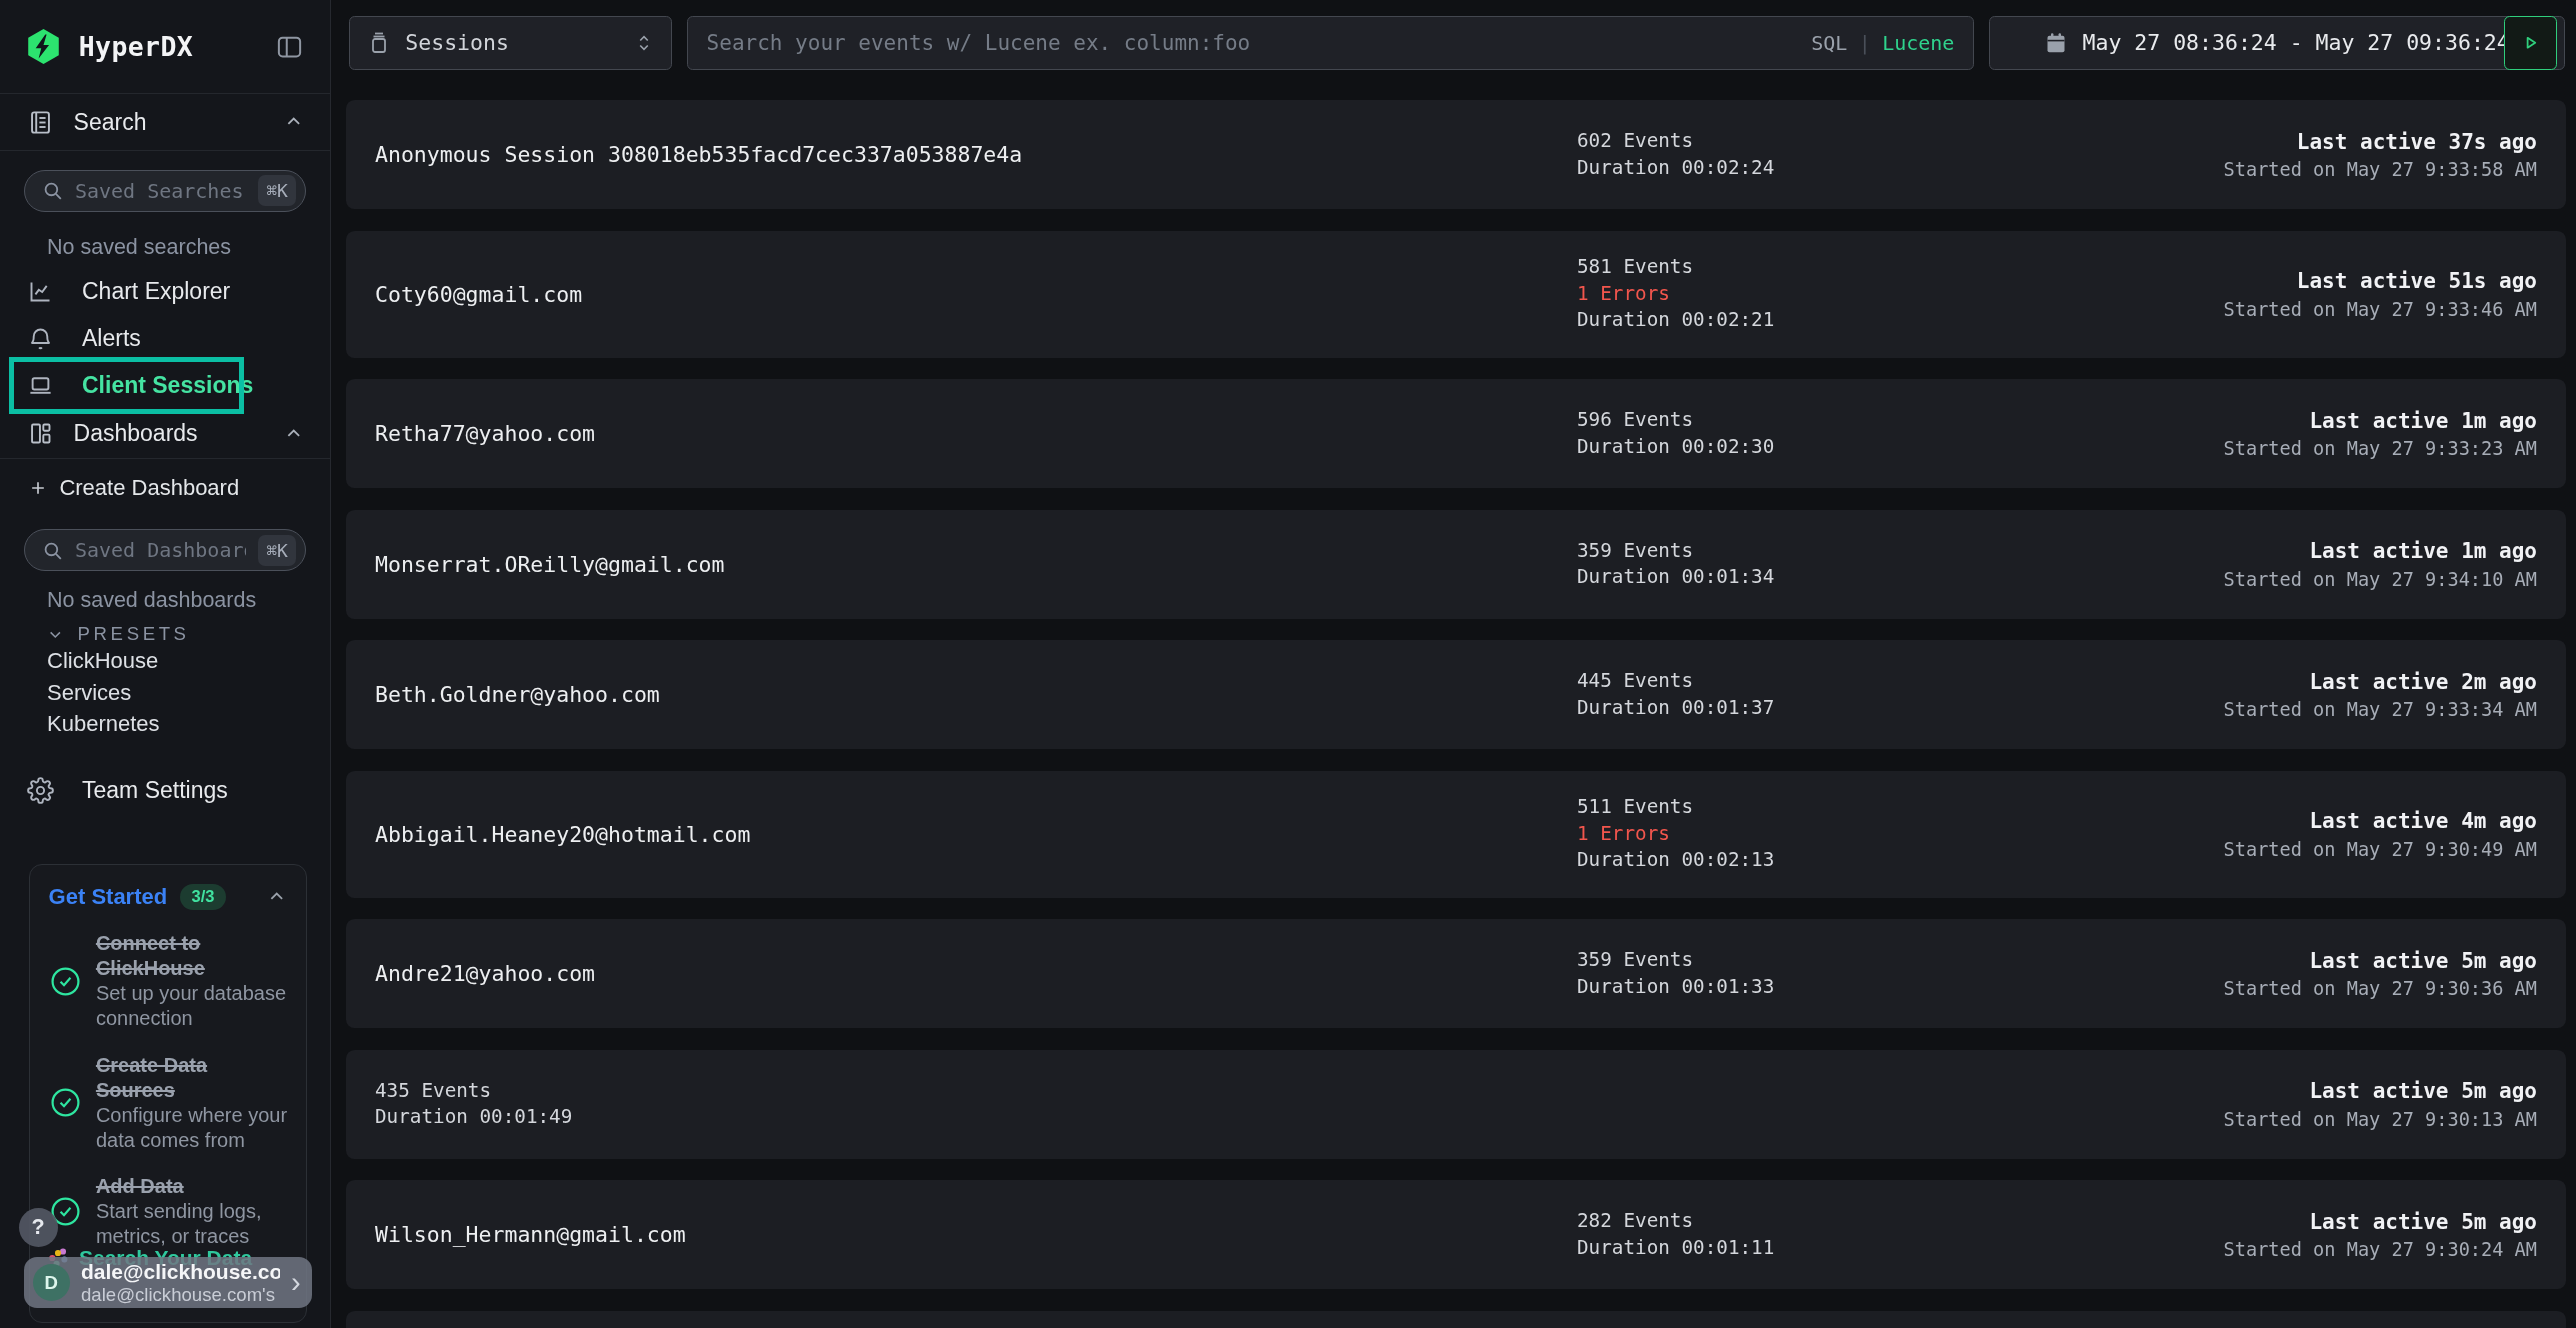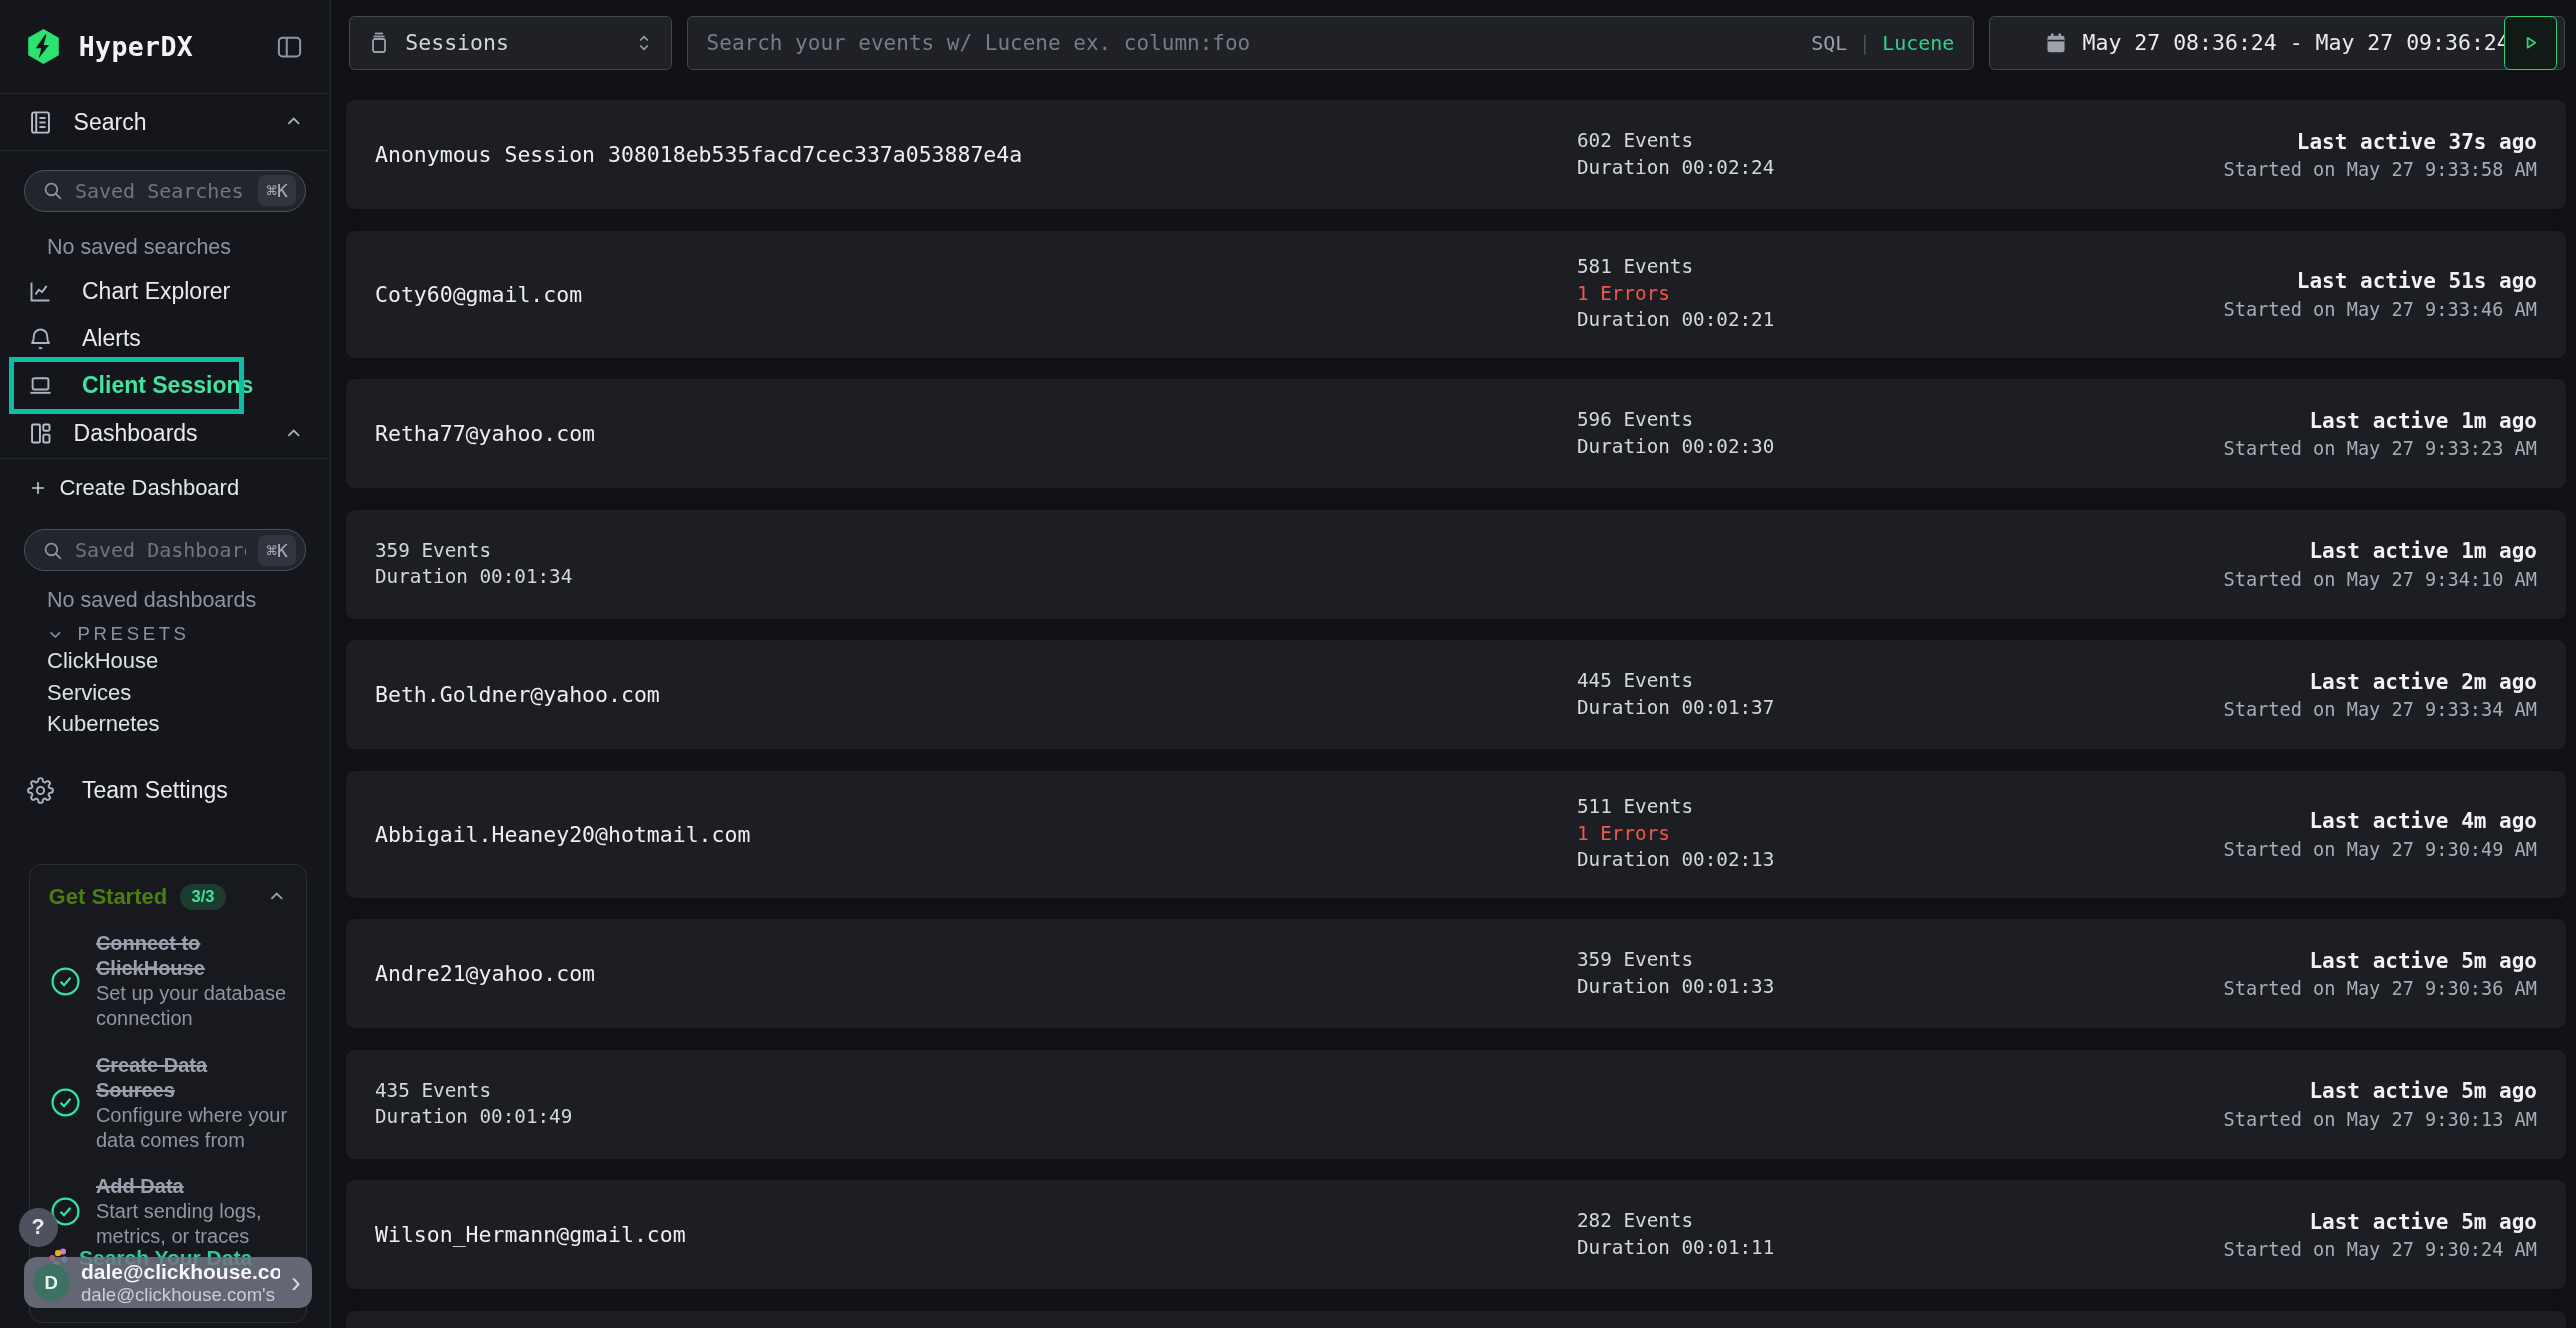--- a/index.html
+++ b/index.html
@@ -43,21 +43,21 @@
   .create-dash{height:46px;margin-top:5.7px;display:flex;align-items:center;gap:11.4px;padding-left:28px;font-size:22px;color:#e4e7ea;cursor:pointer}
   .create-dash .plus{color:#c6cad1}
 
   .presets-hdr{margin:10px 0 0 46px;display:flex;gap:13px;align-items:center;font-size:18.6px;letter-spacing:3.6px;color:var(--dim);cursor:pointer}
   .preset-item{height:31.5px;line-height:31.5px;padding-left:47px;font-size:22px;color:#dde0e5;cursor:pointer}
 
   .team-row{margin-top:27px}
 
   .gs-card{position:absolute;left:29px;top:864px;width:278px;height:459px;background:#17191e;border:0.7px solid #2c3036;border-radius:13px;padding:18.6px 18.6px;z-index:1}
   .gs-head{display:flex;align-items:center;gap:13px}
-  .gs-title{font-size:22px;font-weight:bold;color:#4d7c0f}
+  .gs-title{font-size:22px;font-weight:bold;color:#3b82f6}
   .gs-badge{background:#1c3c30;color:#41e2a0;font-size:16.5px;font-weight:bold;padding:3.6px 11.4px;border-radius:715px}
   .gs-chev{margin-left:auto;color:#9aa1ab}
   .gs-item{display:flex;gap:14.3px;margin-top:21.5px;align-items:center}
   .gs-check{flex:0 0 33px;color:#2ee6a0}
   .gs-item-title{font-size:20px;font-weight:bold;color:#9aa1ad;text-decoration:line-through;line-height:25px}
   .gs-item-desc{font-size:20px;color:#8f96a2;line-height:25px}
 
   .gs-hidden{position:absolute;left:49px;top:1246px;display:flex;gap:11.4px;align-items:center;z-index:2;font-size:21px;font-weight:bold;color:#2fc89d;white-space:nowrap}
   .confetti{width:18.6px;height:18.6px;position:relative;flex:none}
   .confetti::before{content:"";position:absolute;width:5.7px;height:5.7px;border-radius:50%;background:#e7b416;left:6.4px;top:1.4px;
@@ -397,20 +397,21 @@
 
       <span class="dur-line" style="display:block">Duration 00:02:30</span>
     </span>
     <span class="s-right">
       <span class="s-last" style="display:block">Last active 1m ago</span>
       <span class="s-start" style="display:block">Started on May 27 9:33:23 AM</span>
     </span>
   </article>
 
   <article class="srow">
+    <span class="s-title">Monserrat.OReilly@gmail.com</span>
     <span class="s-mid">
       <span class="events-line" style="display:block">359 Events</span>
 
       <span class="dur-line" style="display:block">Duration 00:01:34</span>
     </span>
     <span class="s-right">
       <span class="s-last" style="display:block">Last active 1m ago</span>
       <span class="s-start" style="display:block">Started on May 27 9:34:10 AM</span>
     </span>
   </article>

